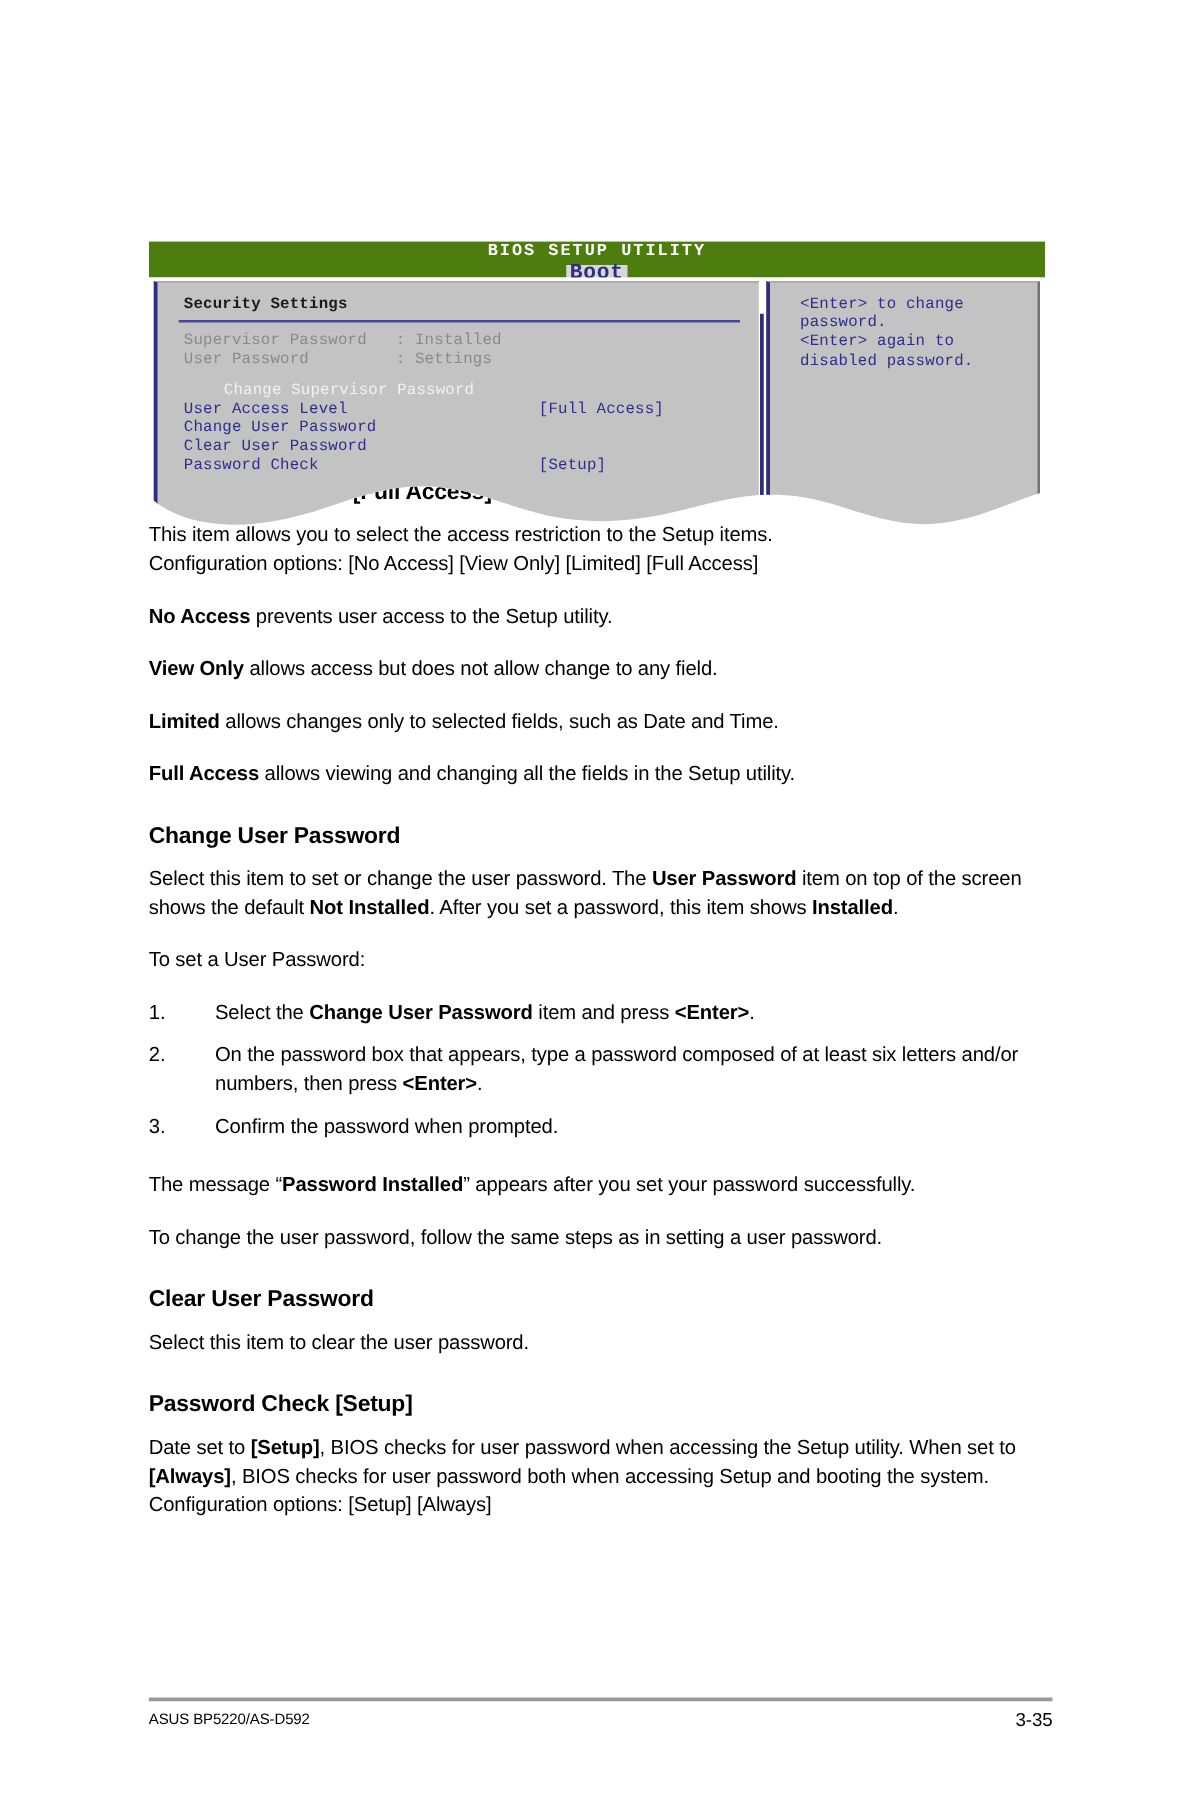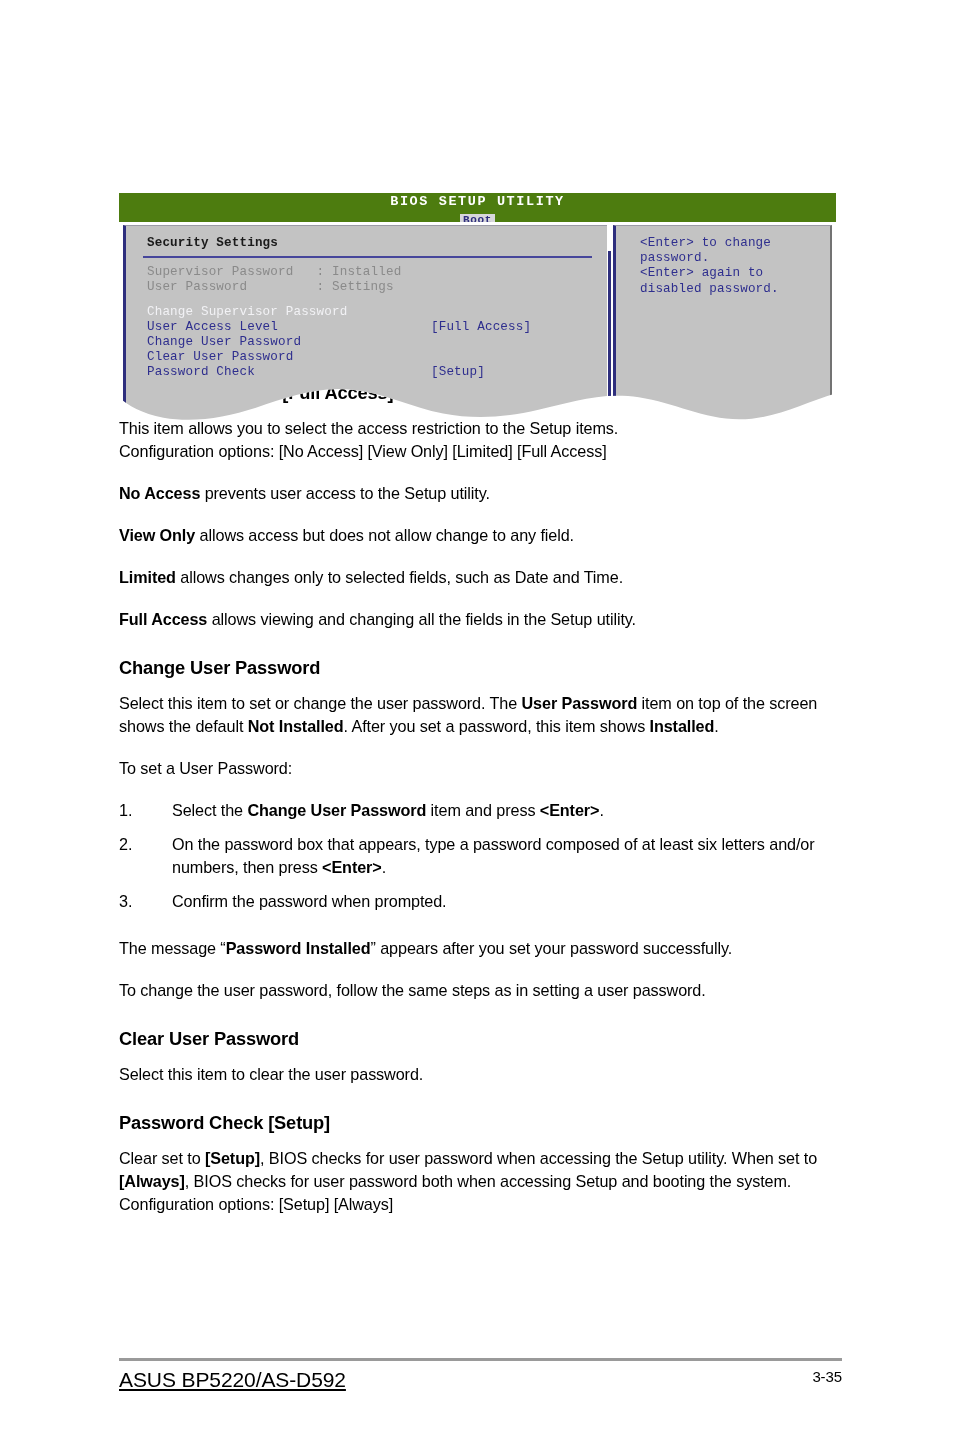--- a/index.html
+++ b/index.html
@@ -110,21 +110,21 @@
     left: 0; top: 16px;
     width: 717px;
     text-align: center;
   }
   .bios-tab {
     display: inline-block;
     background: #d7d7db;
     color: #2e2e7d;
     font-family: "Liberation Mono", monospace;
     font-weight: bold;
-    font-size: 11px;
+    font-size: 17px;
     letter-spacing: 0.6px;
     padding: 0px 3px 1px 3px;
     line-height: 13px;
   }
 
   .bios-body {
     position: absolute;
     left: 0;
     top: 29px;
     width: 717px;
@@ -192,21 +192,21 @@
     color: #8a8a8a;
   }
   .st1 { top: 39px; }
   .st2 { top: 54px; }
 
   .row-item {
     position: absolute;
     left: 21px;
     color: #2e2e8e;
   }
-  .row-item.hl { color: #f2f2f5; }
+  .row-item.hl { color: #f2f2f5; margin-left: 32px; }
   .it1 { top: 79px; }
   .it2 { top: 94px; }
   .it3 { top: 109px; }
   .it4 { top: 124px; }
   .it5 { top: 139px; }
 
   .row-val {
     position: absolute;
     left: 305px;
     color: #2e2e8e;
@@ -235,23 +235,22 @@
     left: 119px;
     top: 1358px;
     width: 723px;
     height: 3px;
     background: #9a9a9a;
   }
   .footer-left {
     position: absolute;
     left: 119px;
     top: 1368px;
-    font-size: 21px;
+    font-size: 12px;
     letter-spacing: -0.1px;
-    text-decoration: underline;
   }
   .footer-right {
     position: absolute;
     right: 112px;
     top: 1368px;
     font-size: 15px;
     letter-spacing: -0.1px;
   }
 </style>
 </head>
@@ -328,21 +327,21 @@
     <div class="gap-lg"></div>
 
     <h2 class="heading">Clear User Password</h2>
     <div class="gap-sm"></div>
     <p class="para">Select this item to clear the user password.</p>
 
     <div class="gap-lg"></div>
 
     <h2 class="heading">Password Check [Setup]</h2>
     <div class="gap-sm"></div>
-    <p class="para"><span>Clear set to </span><b>[Setup]</b><span>, BIOS checks for user password when accessing the Setup utility. When set to </span><b>[Always]</b><span>, BIOS checks for user password both when accessing Setup and booting the system. Configuration options: [Setup] [Always]</span></p>
+    <p class="para"><span>Date set to </span><b>[Setup]</b><span>, BIOS checks for user password when accessing the Setup utility. When set to </span><b>[Always]</b><span>, BIOS checks for user password both when accessing Setup and booting the system. Configuration options: [Setup] [Always]</span></p>
 
   </div>
 
   <div class="bios-wrap">
     <div class="bios-clip">
 
       <div class="bios-header">
         <div class="bios-title">BIOS SETUP UTILITY</div>
         <div class="bios-tabbar">
           <span class="bios-tab">Boot</span>

